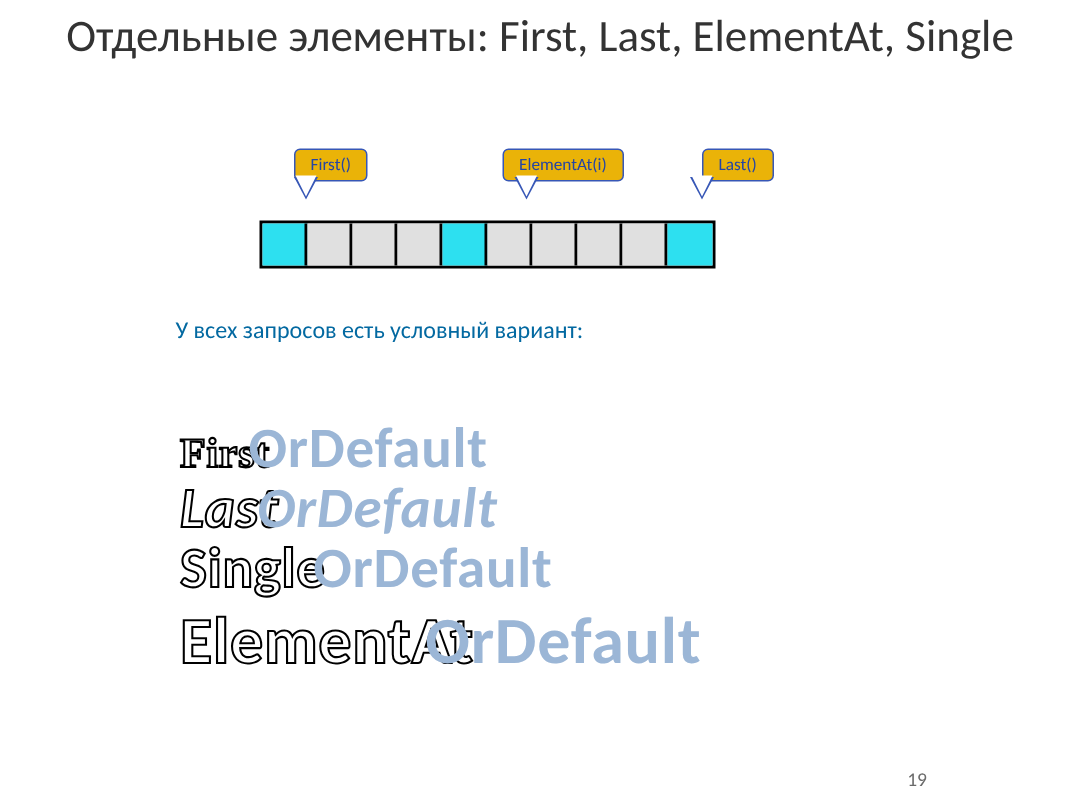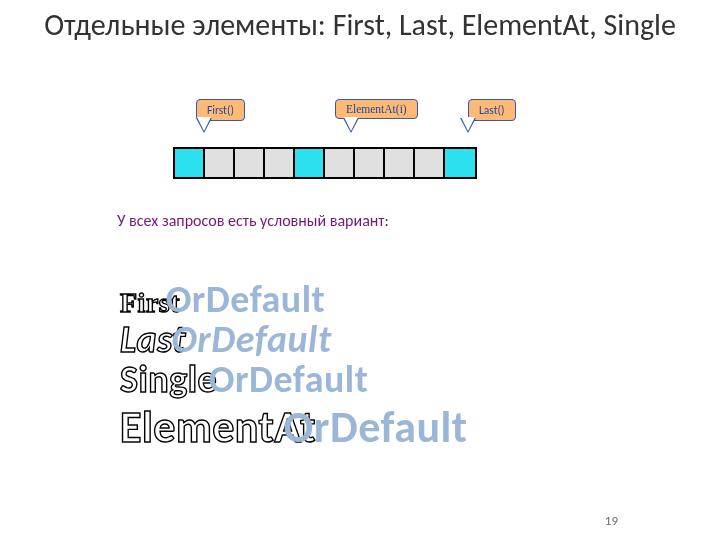--- a/index.html
+++ b/index.html
@@ -28,21 +28,21 @@
     line-height: 1.15;
     color: #333;
   }
 
   
   .callout {
     position: absolute;
     box-sizing: border-box;
     border: 1px solid #3757b6;
     border-radius: 4px;
-    background: #fdba74;
+    background: #eab308;
     font-size: 11.5px;
     color: #2545a4;
     padding: 3px 10px;
     text-align: center;
     white-space: nowrap;
   }
   .speech-tail {
     position: absolute;
     width: 0;
     height: 0;
@@ -77,21 +77,21 @@
   .cell:last-child { border-right: none; }
   .cell.hit { background: #2de0f0; }
 
   .note {
     position: absolute;
     top: 211px;
     left: 117px;
     width: 290px;
     font-size: 16px;
     line-height: 1.2;
-    color: #701a75;
+    color: #0369a1;
   }
 
   
   .wa-row {
     position: absolute;
     white-space: nowrap;
   }
   .wa-left, .wa-right {
     display: inline-block;
     font-weight: 800;
@@ -137,21 +137,21 @@
 <div class="slide">
 
   <div class="title">Отдельные элементы: First, Last, ElementAt, Single</div>
 
   <div class="callout" style="top:99px; left:196px;">
     <span>First()</span>
   </div>
   <div class="speech-tail tail-down-border" style="top:118px; left:196px;"></div>
   <div class="speech-tail tail-down" style="top:117px; left:197px;"></div>
 
-  <div class="callout" style="top:99px; left:335px;font-family:Liberation Serif, serif;">
+  <div class="callout" style="top:99px; left:335px;">
     <span>ElementAt(i)</span>
   </div>
   <div class="speech-tail tail-down-border" style="top:118px; left:343px;"></div>
   <div class="speech-tail tail-down" style="top:117px; left:344px;"></div>
 
   <div class="callout" style="top:99px; left:440px;margin-left:28px;">
     <span>Last()</span>
   </div>
   <div class="speech-tail tail-down-border" style="top:118px; left:460px;"></div>
   <div class="speech-tail tail-down" style="top:117px; left:461px;"></div>

